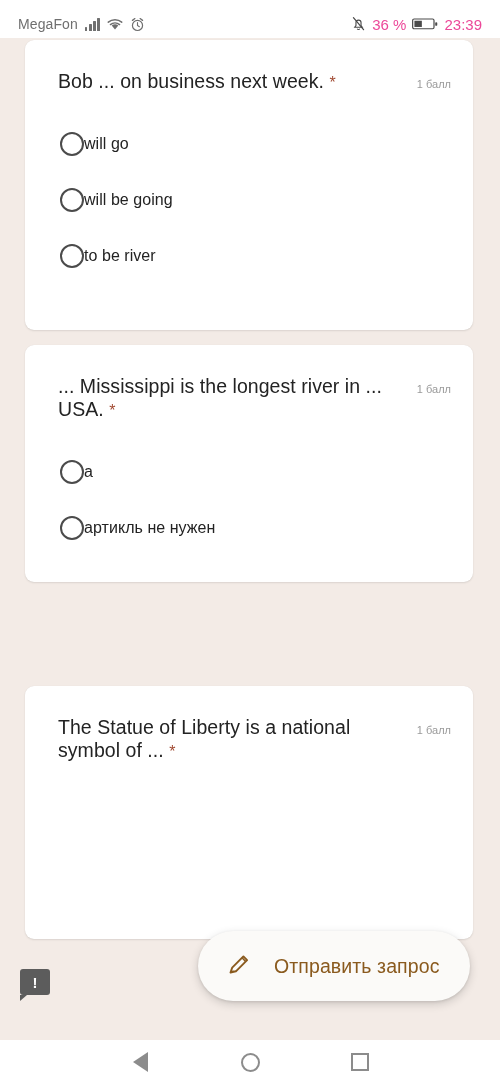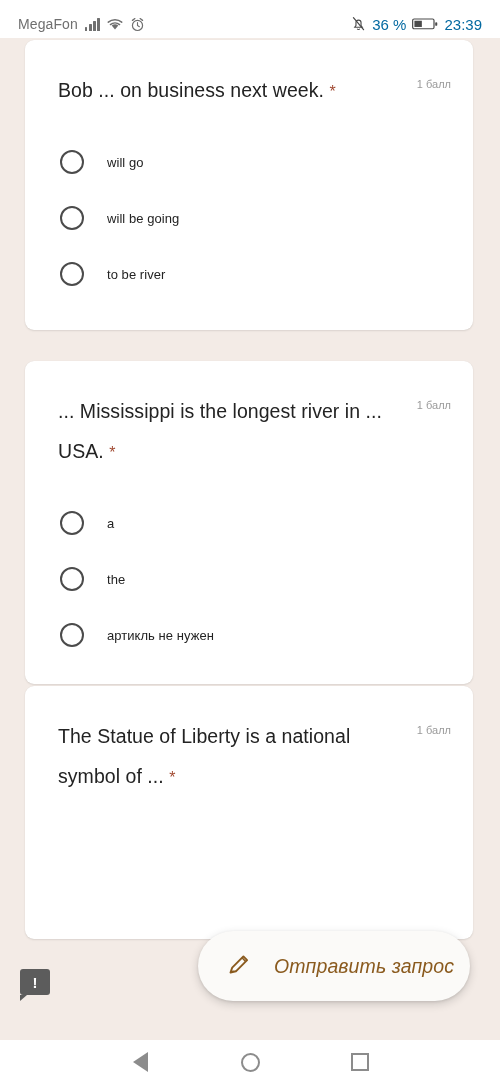--- a/index.html
+++ b/index.html
@@ -28,21 +28,21 @@
     display:flex; align-items:center; gap:7px;
   }
   .carrier {
     font-size:14px; color:#6f6f6f; letter-spacing:.1px;
   }
   .sb-icon { display:inline-flex; align-items:flex-end; }
   .sb-spacer { flex:1 1 auto; }
   #statusbar-right {
     display:flex; align-items:center; gap:6px;
   }
-  .sb-text { font-size:15px; color:#0369a1; }
+  .sb-text { font-size:15px; color:#ec4899; }
 
   
   .bars { display:flex; align-items:flex-end; gap:1.5px; height:13px; }
   .bars i { display:block; width:2.6px; background:#6f6f6f; border-radius:.5px; }
   .bars i:nth-child(1){height:4px;}
   .bars i:nth-child(2){height:6.5px;}
   .bars i:nth-child(3){height:9.5px;}
   .bars i:nth-child(4){height:13px;}
 
   
@@ -56,55 +56,54 @@
     left:25px; width:448px;
     background:#ffffff;
     border-radius:9px;
     box-shadow:0 1px 2px rgba(0,0,0,.10), 0 0 1px rgba(0,0,0,.07);
   }
   .qrow {
     display:flex; align-items:flex-start;
     padding:30px 22px 0 33px;
   }
   .qtext {
-    font-size:19.5px; line-height:40px;
+    font-size:19.5px; line-height:23px;
     color:#232323; letter-spacing:.05px;
     flex:1 1 auto; padding-right:6px;
   }
   .req { color:#a14a32; font-size:16px; }
   .points {
     font-size:11px; color:#9a9a9a;
     white-space:nowrap; padding-top:8px;
   }
   .opts { padding:22px 0 26px 0; }
   .opt {
     display:flex; align-items:center;
     height:56px; padding-left:35px;
   }
   .radio {
     width:24px; height:24px; border-radius:50%;
     border:2.2px solid #4b4b4b; background:transparent;
     flex:0 0 auto;
   }
   .opt-label {
-    font-size:13px; color:#232323;
-    margin-left:23px; letter-spacing:.05px;
+    font-size:16px; color:#232323;
+    letter-spacing:.05px;
   }
 
   
   #fab {
     position:absolute;
     left:198px; top:931px;
     width:272px; height:70px;
     background:#fbfaf8;
     border-radius:35px;
     display:flex; align-items:center;
     padding-left:26px;
     box-shadow:0 3px 10px rgba(0,0,0,.16), 0 1px 3px rgba(0,0,0,.10);
-    font-style:italic;
   }
   #fab .fab-label {
     font-size:19.5px; color:#8a5a1e;
     margin-left:20px; letter-spacing:.1px;
   }
 
   
   #hint-badge {
     position:absolute; left:20px; top:969px;
     width:30px; height:32px;
@@ -221,33 +220,29 @@
           <span class="radio"></span>
           <span class="opt-label">will be going</span>
         </div>
         <div class="opt">
           <span class="radio"></span>
           <span class="opt-label">to be river</span>
         </div>
       </div>
     </div>
 
-    <div class="card" style="top:323px; height:323px;">
+    <div class="card" style="top:307px; height:237px;">
       <div class="qrow">
         <div class="qtext"><span>... Mississippi is the longest river in ... USA.</span> <span class="req">*</span></div>
         <div class="points">1 балл</div>
       </div>
       <div class="opts">
         <div class="opt">
           <span class="radio"></span>
           <span class="opt-label">a</span>
-        </div>
-        <div class="opt">
-          <span class="radio"></span>
-          <span class="opt-label">the</span>
         </div>
         <div class="opt">
           <span class="radio"></span>
           <span class="opt-label">артикль не нужен</span>
         </div>
       </div>
     </div>
 
     <div class="card" style="top:648px; height:253px;">
       <div class="qrow">

